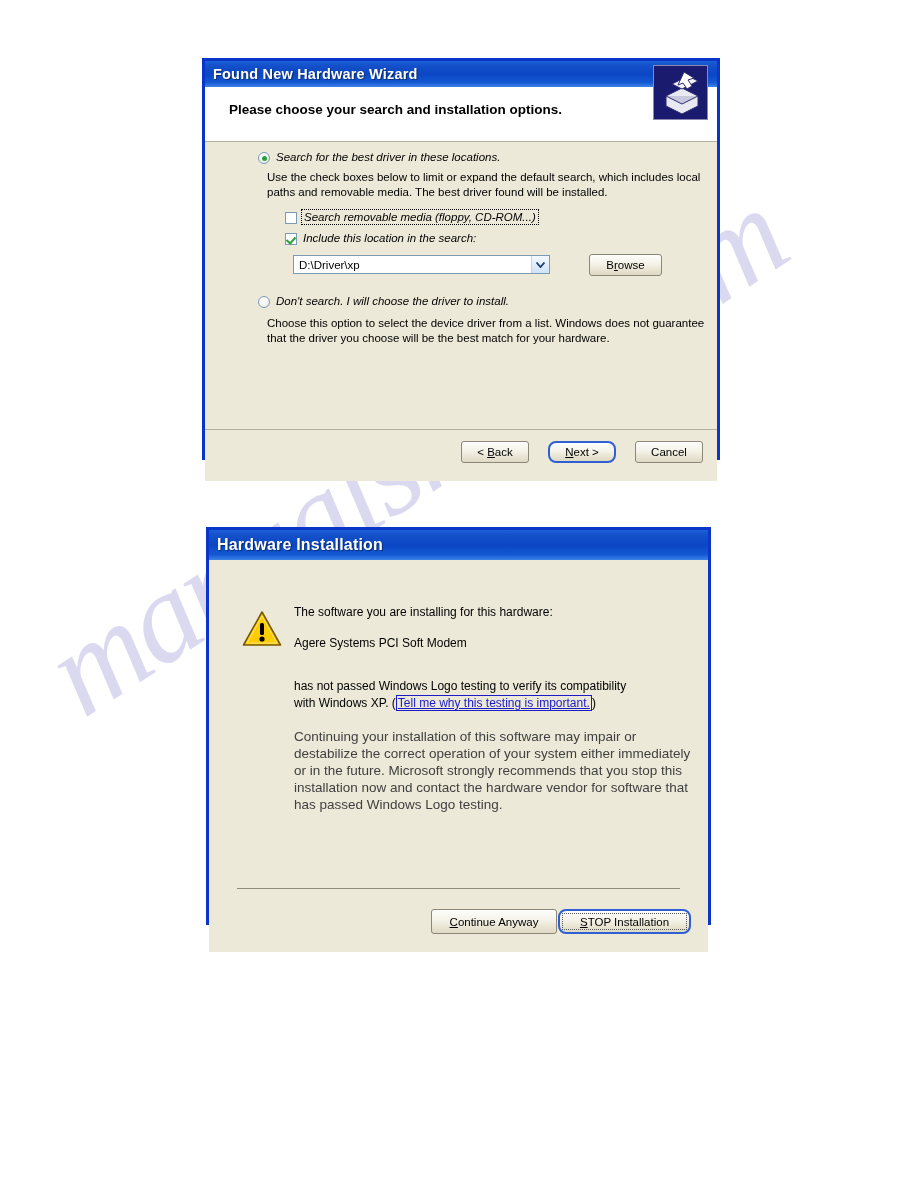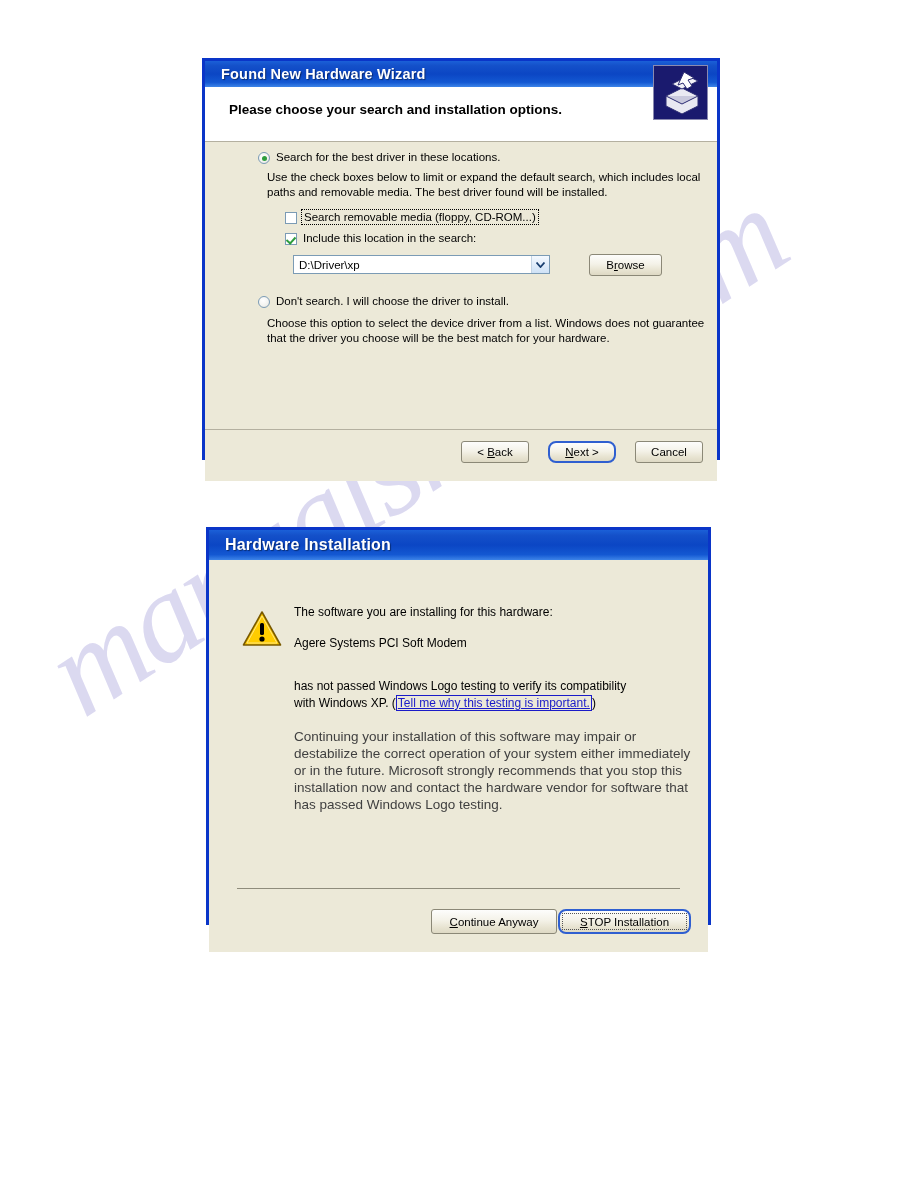--- a/index.html
+++ b/index.html
@@ -25,21 +25,21 @@
   .xp-dialog{
     position:absolute;z-index:3;
     border:3px solid #0a35c8;
     background:#ece9d8;
     box-sizing:border-box;
   }
   .xp-titlebar{
     height:26px;
     background:linear-gradient(to bottom,#1b60d8 0%,#1450c9 18%,#0b46c4 50%,#1358d2 82%,#3d84e8 100%);
     display:flex;align-items:center;
-    padding:0 16px;
+    padding:0 8px;
     box-sizing:border-box;
   }
   .xp-title{
     color:#ffffff;font-size:14.5px;font-weight:bold;
     letter-spacing:.2px;
     text-shadow:1px 1px 1px rgba(0,0,0,.45);
     white-space:nowrap;
   }
 
   
@@ -63,21 +63,21 @@
   }
   #wizard-footer{
     position:relative;height:52px;background:#ece9d8;
     border-top:1px solid #b4b0a0;
     box-sizing:border-box;
   }
   #wizard-footer-inner{
     position:absolute;right:14px;top:11px;display:flex;gap:19px;padding-left:48px;
   }
 
-  .opt-row{position:absolute;display:flex;align-items:center;}
+  .opt-row{position:absolute;display:flex;align-items:center;font-style:italic;}
 
   
   .radio{
     width:12px;height:12px;border-radius:50%;
     border:1px solid #7b9bb5;
     background:radial-gradient(circle at 40% 35%,#ffffff 0%,#f2f2ef 60%,#dcdcd4 100%);
     box-sizing:border-box;position:relative;flex:none;margin-top:2px;
   }
   .radio.checked::after{
     content:"";position:absolute;left:2.5px;top:2.5px;width:5px;height:5px;

